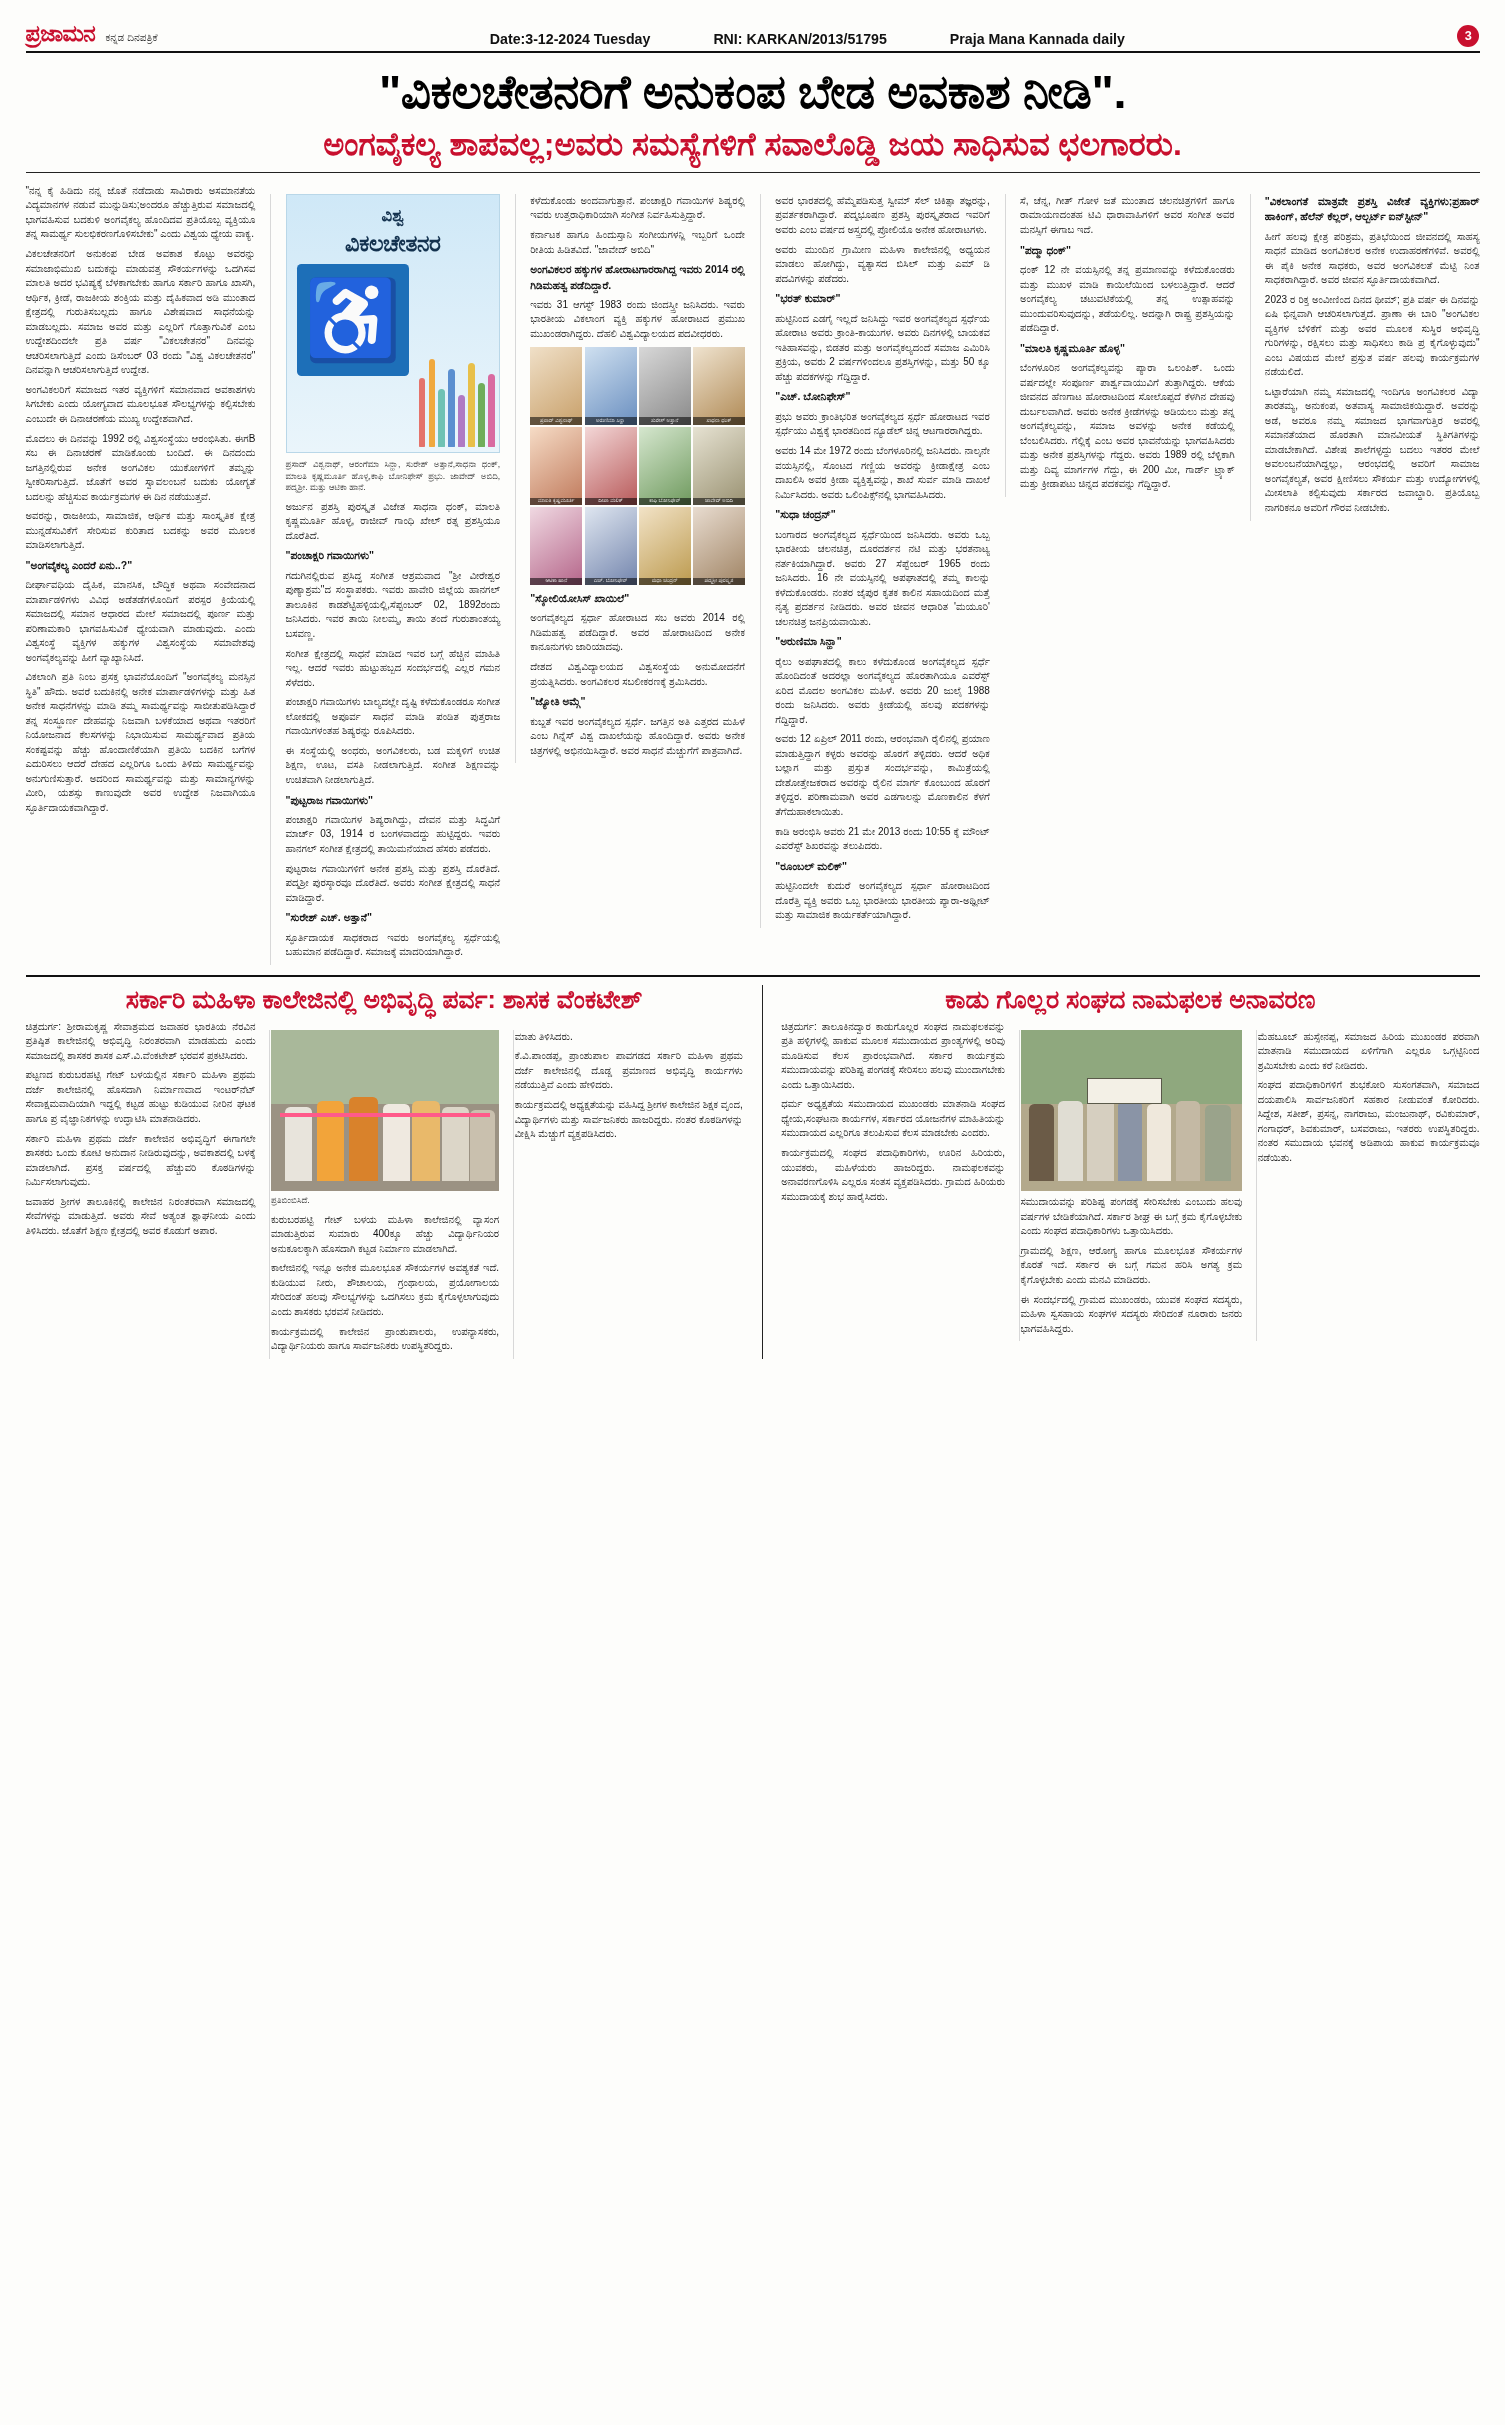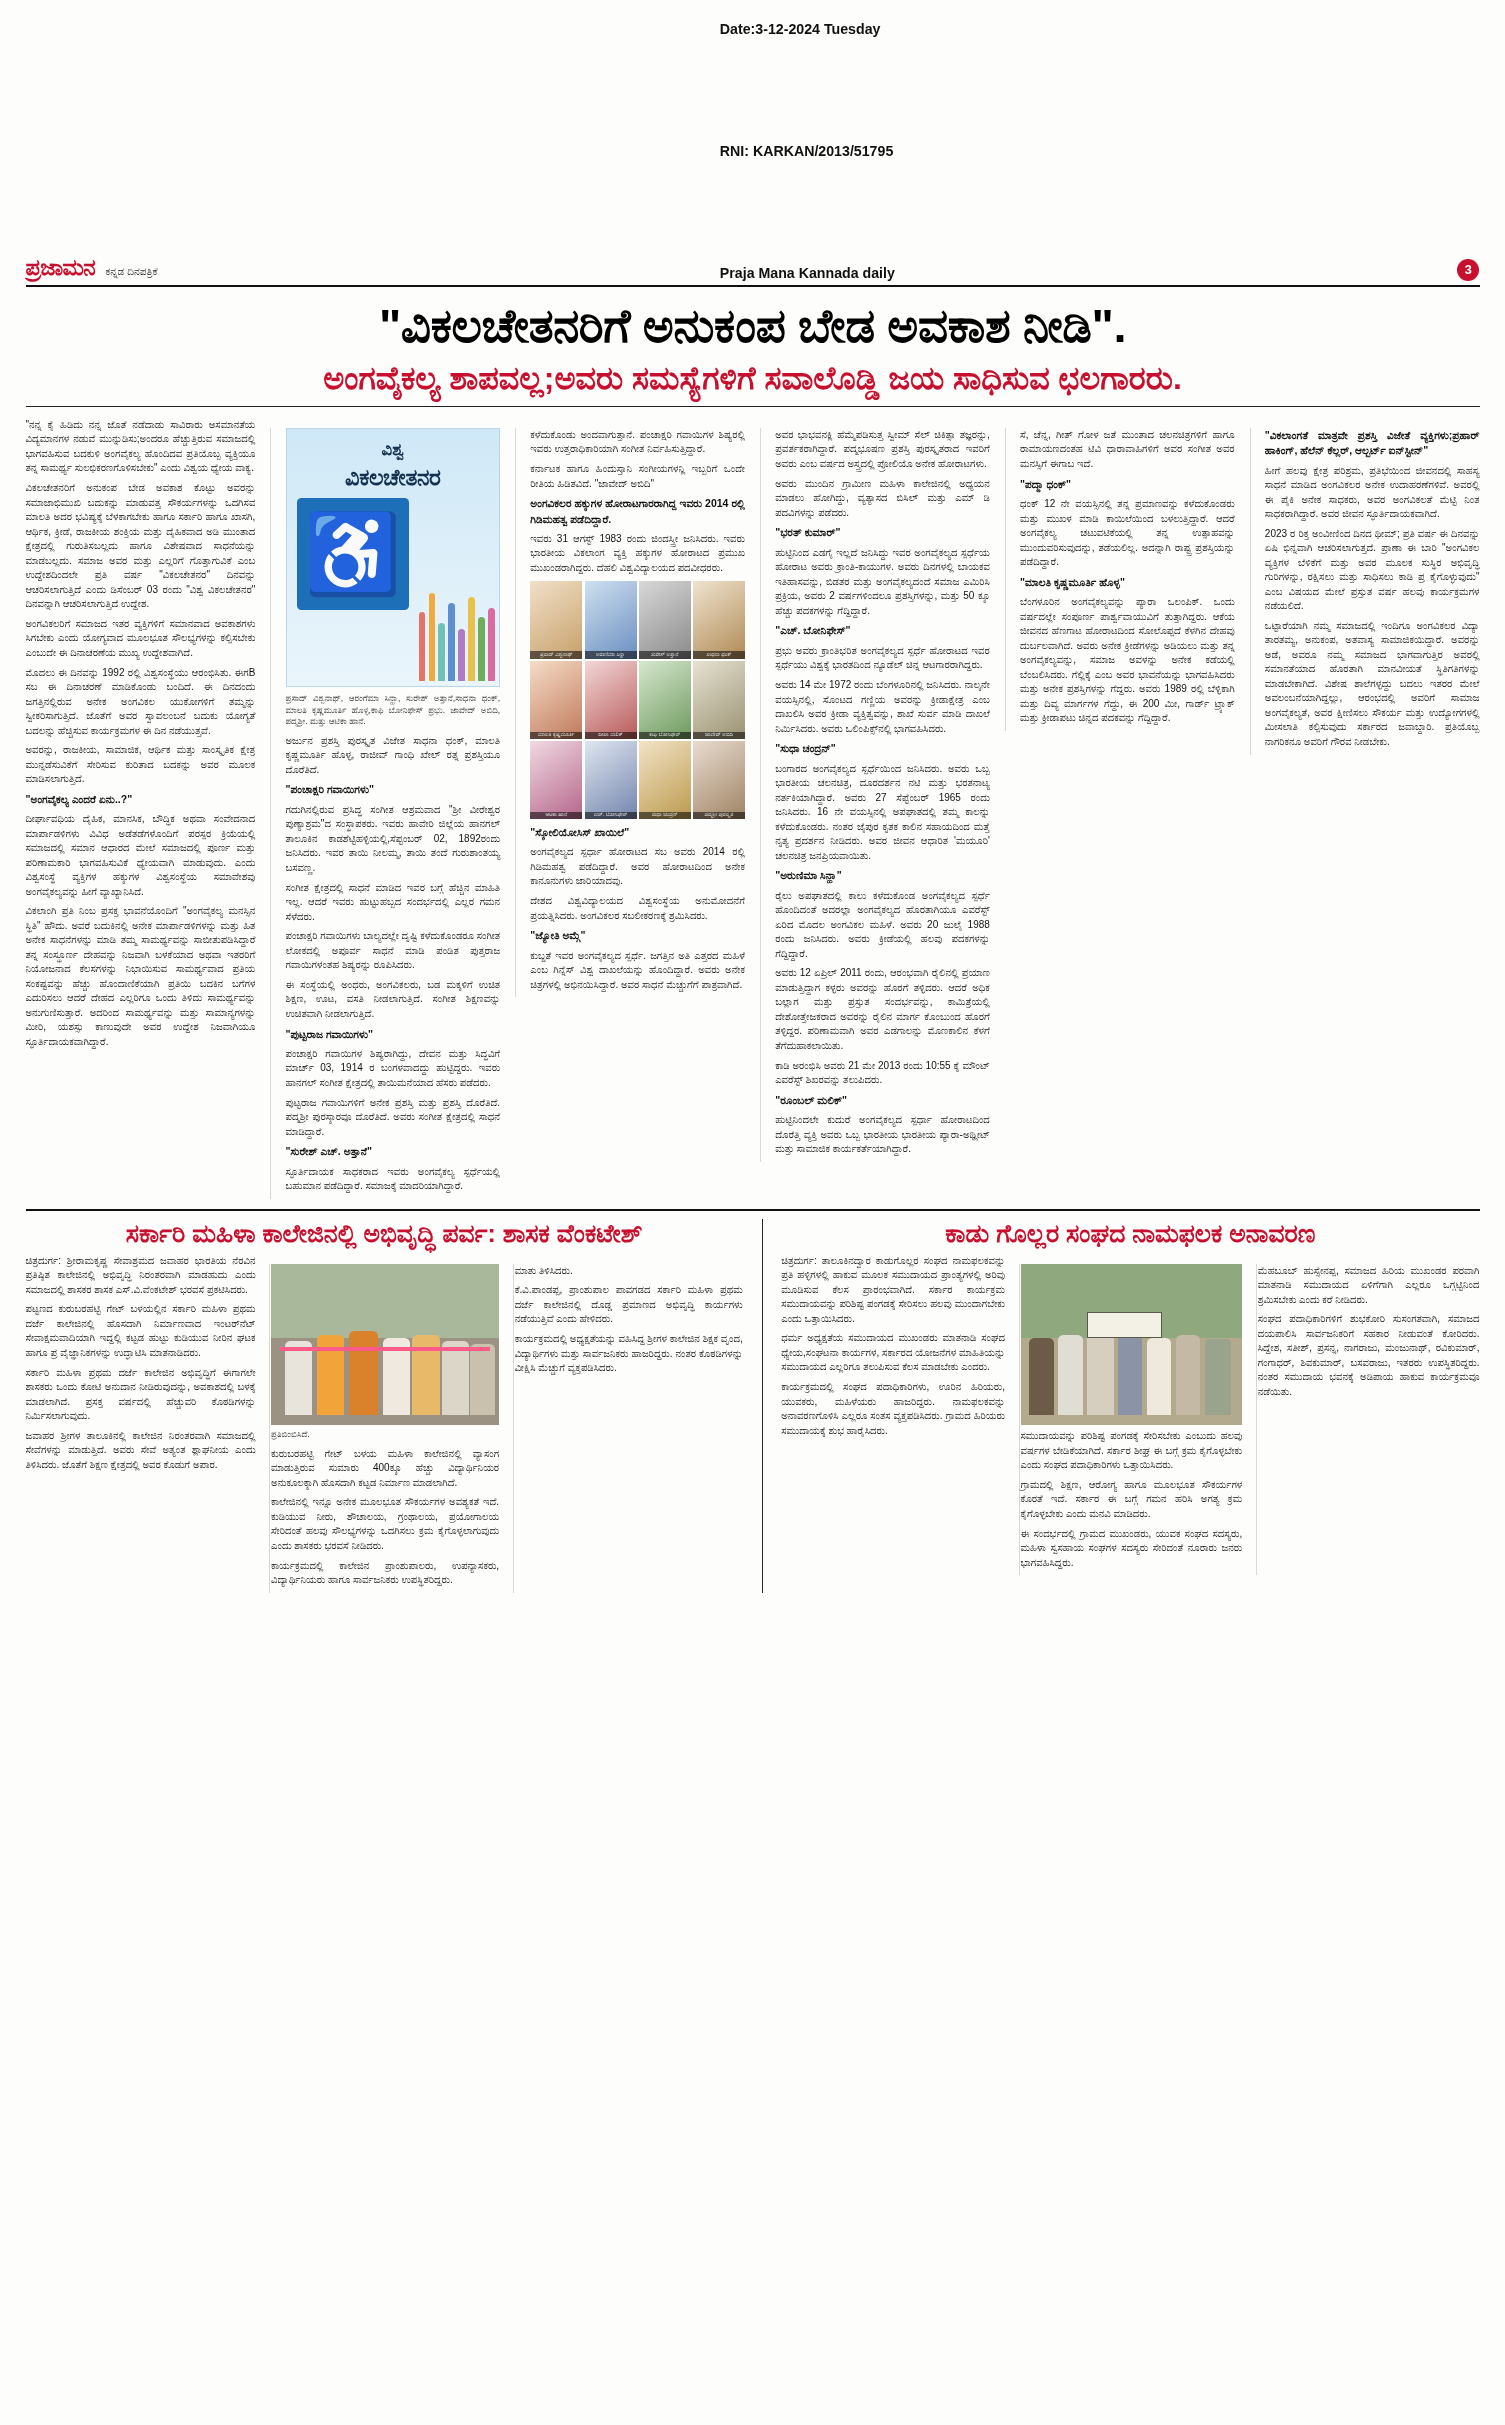--- a/index.html
+++ b/index.html
@@ -40,21 +40,21 @@
   }
   .mh-date { font-size: 14.2px; font-weight: bold; color:#111; }
   .mh-rni  { font-size: 14.2px; font-weight: bold; color:#111; }
   .mh-name { font-size: 14.2px; font-weight: bold; color:#111; }
   .mh-page {
     width: 22.5px; height: 22.5px; border-radius: 50%;
     background: #c8102e; color: #fff;
     display: flex; align-items:center; justify-content:center;
     font-size: 12.7px; font-weight: bold;
   }
-  .mh-mid { display:flex; gap: 106px; align-items: baseline; flex-direction: column; }
+  .mh-mid { display:flex; gap: 63px; align-items: baseline; }
 
   
   .headline {
     text-align: center;
     font-size: 47px;
     font-weight: bold;
     line-height: 1.15;
     padding: 9px 0 4.5px 0;
     color: #000;
     letter-spacing: -0.4px;
@@ -285,21 +285,21 @@
       </div>
 
       <p class="sec-head">"ಸ್ಕೋಲಿಯೋಸಿಸ್ ಖಾಯಿಲೆ"</p>
       <p>ಅಂಗವೈಕಲ್ಯದ ಸ್ಪರ್ಧಾ ಹೋರಾಟದ ಸಬ ಅವರು 2014 ರಲ್ಲಿ ಗಿಡಿಮಹತ್ವ ಪಡೆದಿದ್ದಾರೆ. ಅವರ ಹೋರಾಟದಿಂದ ಅನೇಕ ಕಾನೂನುಗಳು ಜಾರಿಯಾದವು.</p>
       <p>ದೇಶದ ವಿಶ್ವವಿದ್ಯಾಲಯದ ವಿಶ್ವಸಂಸ್ಥೆಯ ಅನುಮೋದನೆಗೆ ಪ್ರಯತ್ನಿಸಿದರು. ಅಂಗವಿಕಲರ ಸಬಲೀಕರಣಕ್ಕೆ ಶ್ರಮಿಸಿದರು.</p>
       <p class="sec-head">"ಜ್ಯೋತಿ ಅಮ್ಗೆ"</p>
       <p>ಕುಬ್ಜತೆ ಇವರ ಅಂಗವೈಕಲ್ಯದ ಸ್ಪರ್ಧೆ. ಜಗತ್ತಿನ ಅತಿ ಎತ್ತರದ ಮಹಿಳೆ ಎಂಬ ಗಿನ್ನೆಸ್ ವಿಶ್ವ ದಾಖಲೆಯನ್ನು ಹೊಂದಿದ್ದಾರೆ. ಅವರು ಅನೇಕ ಚಿತ್ರಗಳಲ್ಲಿ ಅಭಿನಯಿಸಿದ್ದಾರೆ. ಅವರ ಸಾಧನೆ ಮೆಚ್ಚುಗೆಗೆ ಪಾತ್ರವಾಗಿದೆ.</p>
     </div>
 
     <div class="col">
-      <p>ಅವರ ಭಾಭವನಕ್ಲಿ ಹೆಮ್ಮೆಪಡಿಸುತ್ತ ಸ್ವೀಮ್ ಸೆಲ್ ಚಿಕಿತ್ಸಾ ತಜ್ಞರನ್ನು, ಪ್ರವರ್ತಕರಾಗಿದ್ದಾರೆ. ಪದ್ಮಭೂಷಣ ಪ್ರಶಸ್ತಿ ಪುರಸ್ಕೃತರಾದ ಇವರಿಗೆ ಅವರು ಎಂಬ ವರ್ಷದ ಅಸ್ತ್ರದಲ್ಲಿ ಪ್ರೋಲಿಯೊ ಅನೇಕ ಹೋರಾಟಗಳು.</p>
+      <p>ಅವರ ಭಾರತದಲ್ಲಿ ಹೆಮ್ಮೆಪಡಿಸುತ್ತ ಸ್ವೀಮ್ ಸೆಲ್ ಚಿಕಿತ್ಸಾ ತಜ್ಞರನ್ನು, ಪ್ರವರ್ತಕರಾಗಿದ್ದಾರೆ. ಪದ್ಮಭೂಷಣ ಪ್ರಶಸ್ತಿ ಪುರಸ್ಕೃತರಾದ ಇವರಿಗೆ ಅವರು ಎಂಬ ವರ್ಷದ ಅಸ್ತ್ರದಲ್ಲಿ ಪ್ರೋಲಿಯೊ ಅನೇಕ ಹೋರಾಟಗಳು.</p>
       <p>ಅವರು ಮುಂದಿನ ಗ್ರಾಮೀಣ ಮಹಿಳಾ ಕಾಲೇಜಿನಲ್ಲಿ ಅಧ್ಯಯನ ಮಾಡಲು ಹೋಗಿದ್ದು, ವ್ಯತ್ಯಾಸದ ಬಿಸಿಲ್ ಮತ್ತು ಎಮ್ ಡಿ ಪದವಿಗಳನ್ನು ಪಡೆದರು.</p>
       <p class="sec-head">"ಭರತ್ ಕುಮಾರ್"</p>
       <p>ಹುಟ್ಟಿನಿಂದ ಎಡಗೈ ಇಲ್ಲದೆ ಜನಿಸಿದ್ದು ಇವರ ಅಂಗವೈಕಲ್ಯದ ಸ್ಪರ್ಧೆಯ ಹೋರಾಟ ಅವರು ಕ್ರಾಂತಿ-ಕಾಯುಗಳ. ಅವರು ದಿನಗಳಲ್ಲಿ ಬಾಯಕವ ಇತಿಹಾಸವನ್ನು, ಬಿಡತರ ಮತ್ತು ಅಂಗವೈಕಲ್ಯದಂದೆ ಸಮಾಜ ಎಮಿರಿಸಿ ಪ್ರಕ್ರಿಯ, ಅವರು 2 ವರ್ಷಗಳಿಂದಲೂ ಪ್ರಶಸ್ತಿಗಳನ್ನು, ಮತ್ತು 50 ಕ್ಕೂ ಹೆಚ್ಚು ಪದಕಗಳನ್ನು ಗೆದ್ದಿದ್ದಾರೆ.</p>
       <p class="sec-head">"ಎಚ್. ಬೋನಿಫೇಸ್"</p>
       <p>ಪ್ರಭು ಅವರು ಕ್ರಾಂತಿಭರಿತ ಅಂಗವೈಕಲ್ಯದ ಸ್ಪರ್ಧೆ ಹೋರಾಟದ ಇವರ ಸ್ಪರ್ಧೆಯು ವಿಶ್ವಕ್ಕೆ ಭಾರತದಿಂದ ನ್ಯೂಡೆಲ್ ಚಿನ್ನ ಆಟಗಾರರಾಗಿದ್ದರು.</p>
       <p>ಅವರು 14 ಮೇ 1972 ರಂದು ಬೆಂಗಳೂರಿನಲ್ಲಿ ಜನಿಸಿದರು. ನಾಲ್ಕನೇ ವಯಸ್ಸಿನಲ್ಲಿ, ಸೊಂಟದ ಗಣ್ಣಿಯ ಅವರನ್ನು ಕ್ರೀಡಾಕ್ಷೇತ್ರ ಎಂಬ ದಾಖಲಿಸಿ ಅವರ ಕ್ರೀಡಾ ವ್ಯಕ್ತಿತ್ವವನ್ನು, ಶಾಖೆ ಸುರ್ವ ಮಾಡಿ ದಾಖಲೆ ನಿರ್ಮಿಸಿದರು. ಅವರು ಒಲಿಂಪಿಕ್ಸ್‌ನಲ್ಲಿ ಭಾಗವಹಿಸಿದರು.</p>
       <p class="sec-head">"ಸುಧಾ ಚಂದ್ರನ್"</p>
       <p>ಬಂಗಾರದ ಅಂಗವೈಕಲ್ಯದ ಸ್ಪರ್ಧೆಯಿಂದ ಜನಿಸಿದರು. ಅವರು ಒಬ್ಬ ಭಾರತೀಯ ಚಲನಚಿತ್ರ, ದೂರದರ್ಶನ ನಟಿ ಮತ್ತು ಭರತನಾಟ್ಯ ನರ್ತಕಿಯಾಗಿದ್ದಾರೆ. ಅವರು 27 ಸೆಪ್ಟೆಂಬರ್ 1965 ರಂದು ಜನಿಸಿದರು. 16 ನೇ ವಯಸ್ಸಿನಲ್ಲಿ ಅಪಘಾತದಲ್ಲಿ ತಮ್ಮ ಕಾಲನ್ನು ಕಳೆದುಕೊಂಡರು. ನಂತರ ಜೈಪುರ ಕೃತಕ ಕಾಲಿನ ಸಹಾಯದಿಂದ ಮತ್ತೆ ನೃತ್ಯ ಪ್ರದರ್ಶನ ನೀಡಿದರು. ಅವರ ಜೀವನ ಆಧಾರಿತ 'ಮಯೂರಿ' ಚಲನಚಿತ್ರ ಜನಪ್ರಿಯವಾಯಿತು.</p>
       <p class="sec-head">"ಅರುಣಿಮಾ ಸಿನ್ಹಾ"</p>
       <p>ರೈಲು ಅಪಘಾತದಲ್ಲಿ ಕಾಲು ಕಳೆದುಕೊಂಡ ಅಂಗವೈಕಲ್ಯದ ಸ್ಪರ್ಧೆ ಹೊಂದಿದಂತೆ ಅದರಲ್ಲಾ ಅಂಗವೈಕಲ್ಯದ ಹೊರತಾಗಿಯೂ ಎವರೆಸ್ಟ್ ಏರಿದ ಮೊದಲ ಅಂಗವಿಕಲ ಮಹಿಳೆ. ಅವರು 20 ಜುಲೈ 1988 ರಂದು ಜನಿಸಿದರು. ಅವರು ಕ್ರೀಡೆಯಲ್ಲಿ ಹಲವು ಪದಕಗಳನ್ನು ಗೆದ್ದಿದ್ದಾರೆ.</p>

